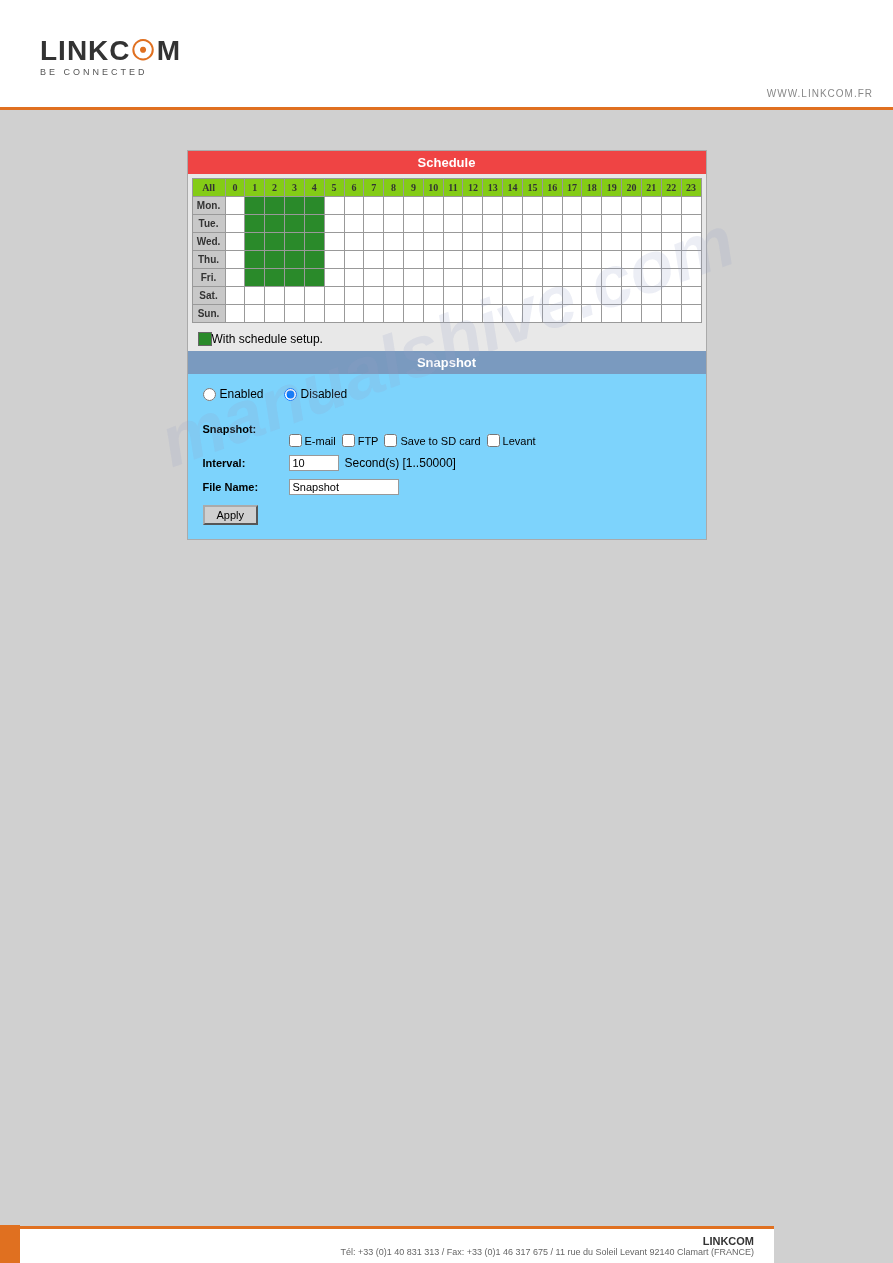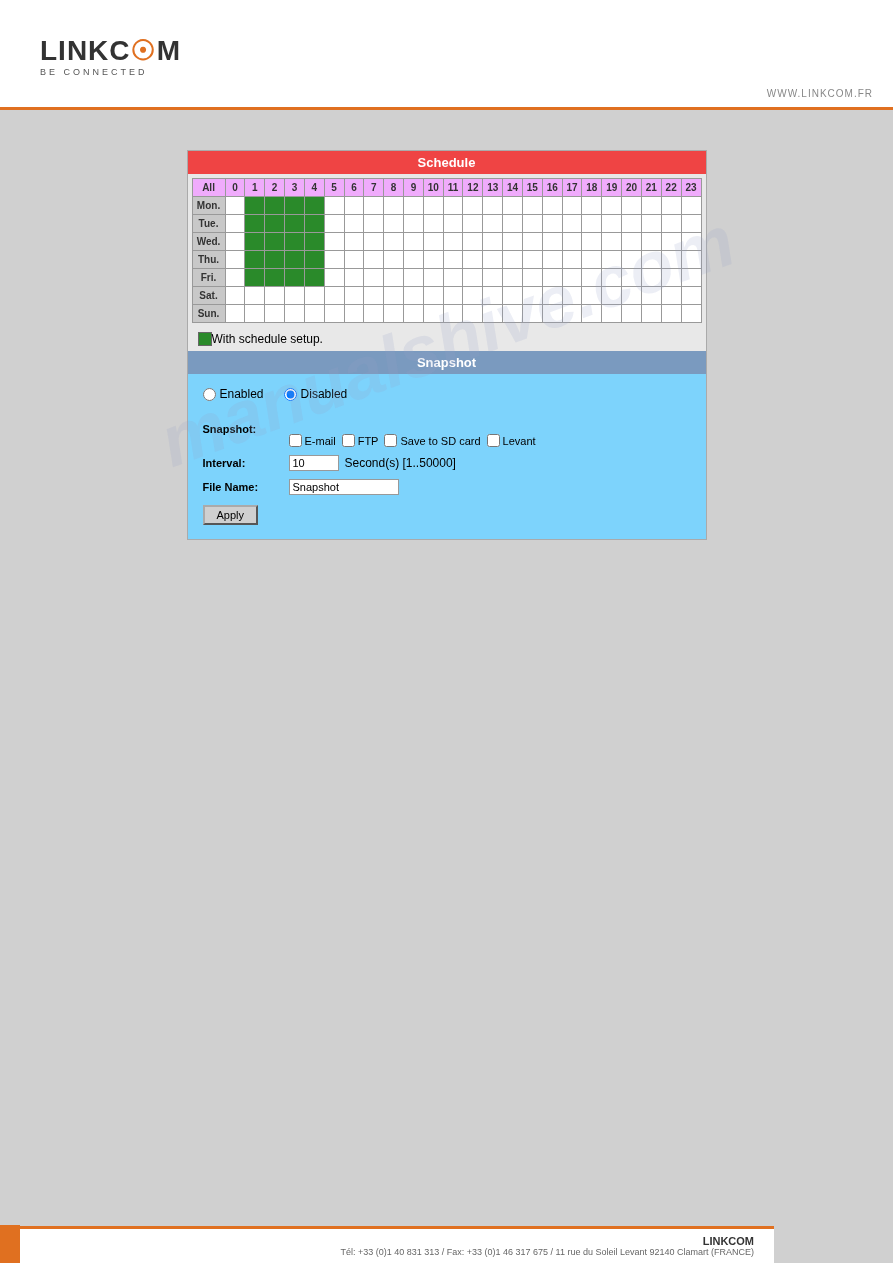--- a/index.html
+++ b/index.html
@@ -96,22 +96,23 @@
       border: 1px solid #999;
       text-align: center;
       font-size: 10px;
       padding: 0;
       width: 18px;
       height: 18px;
       color: #333;
     }
 
     .schedule-grid th {
-      background: #f0abfc;
-      font-weight: bold;
+      background: #84cc16;
+      font-weight: bold;
+      font-family: Liberation Serif, serif;
     }
 
     .schedule-grid td.day-label {
       background: #c8c8c8;
       font-weight: bold;
       width: 30px;
     }
 
     .schedule-grid td.green {
       background: #2a8a2a;

